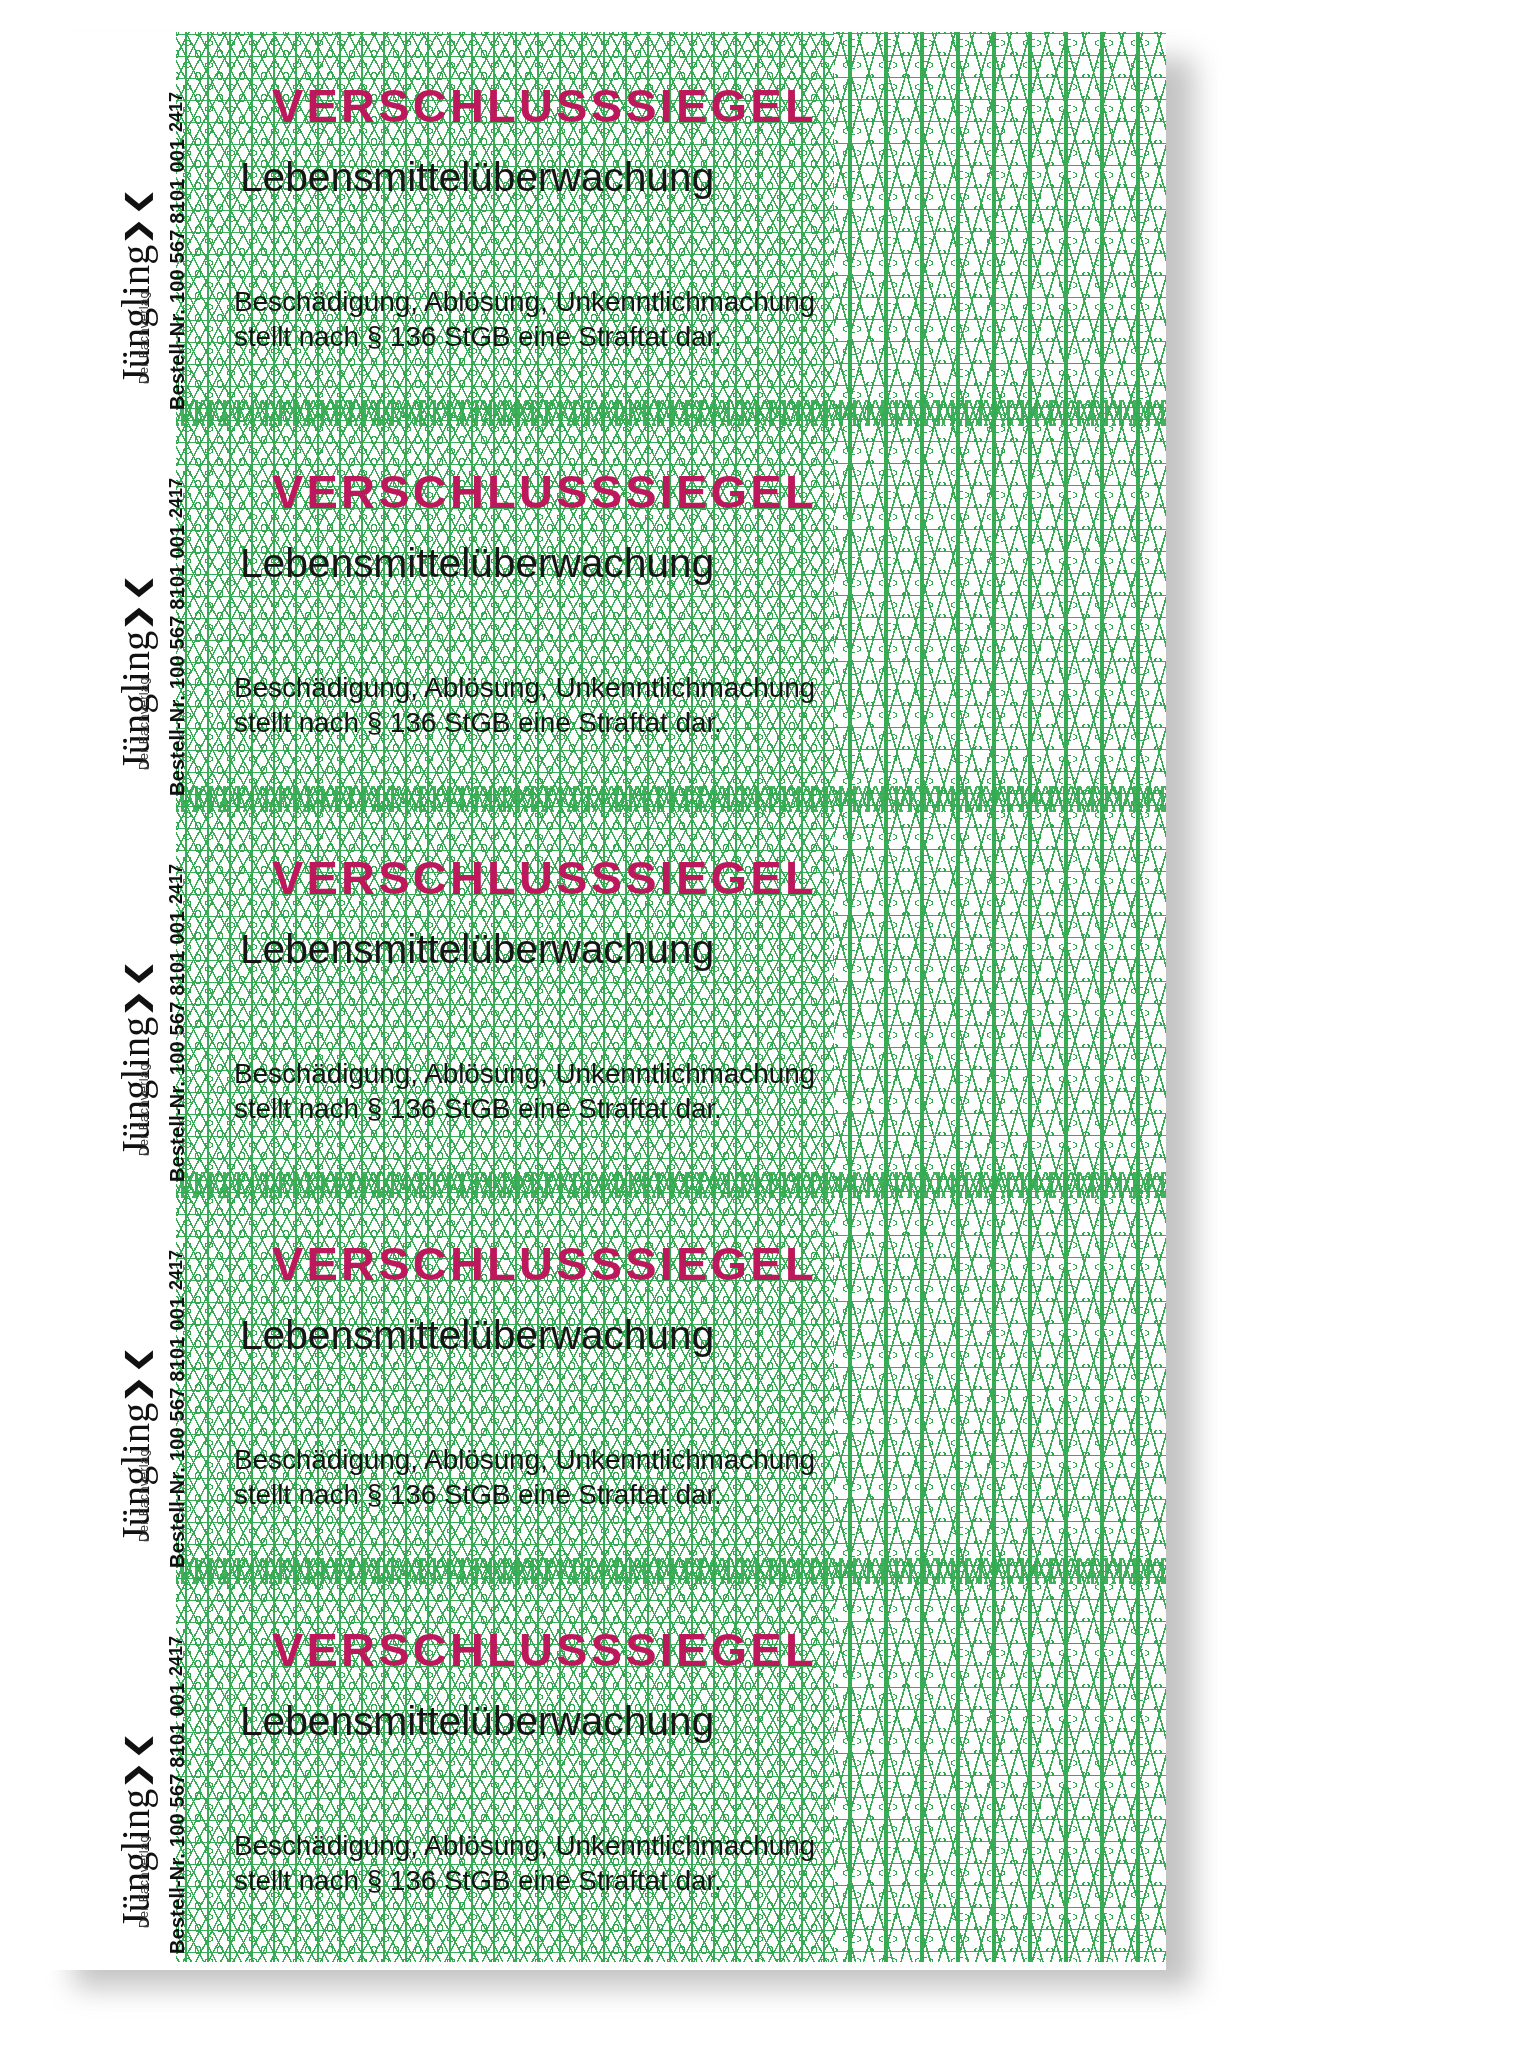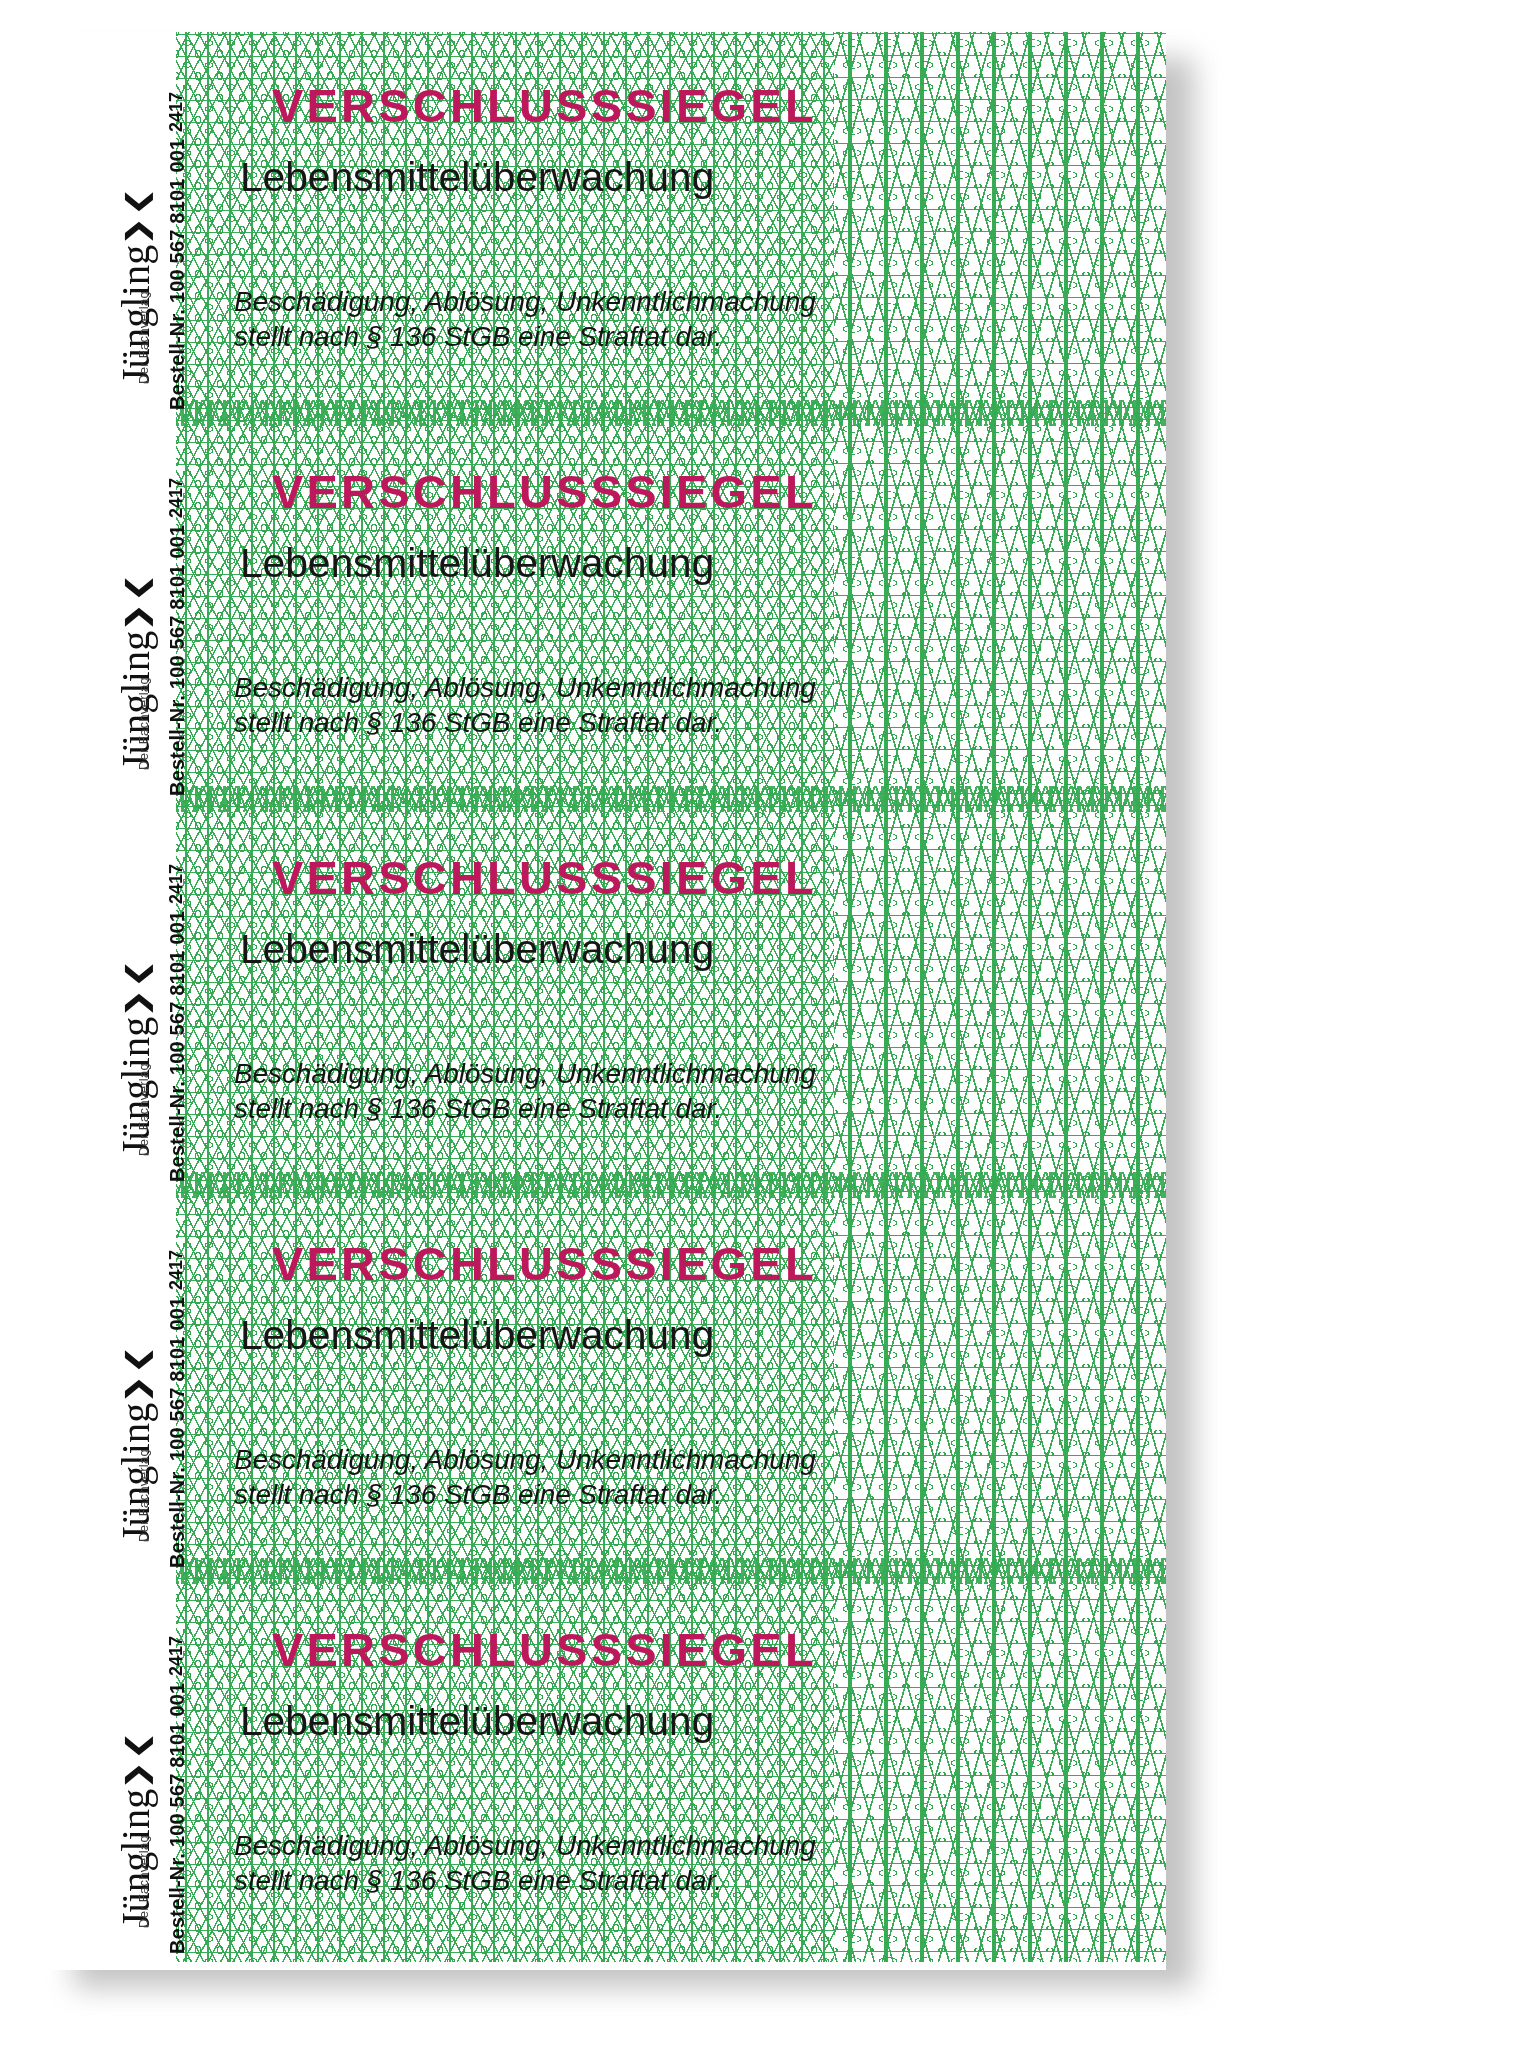--- a/index.html
+++ b/index.html
@@ -225,21 +225,21 @@
     position: absolute;
     left: 58px;
     top: 252px;
     font-size: 28px;
     font-weight: 400;
     line-height: 1.26;
     color: #141414;
     letter-spacing: -.1px;
     white-space: nowrap;
   }
-  .seal-note span { display: block; font-style: italic; }
+  .seal-note span { display: block; }
 </style>
 </head>
 <body>
 
 <div id="canvas">
 
   <div id="sheet-shadow"></div>
 
   <div id="sheet">
 

